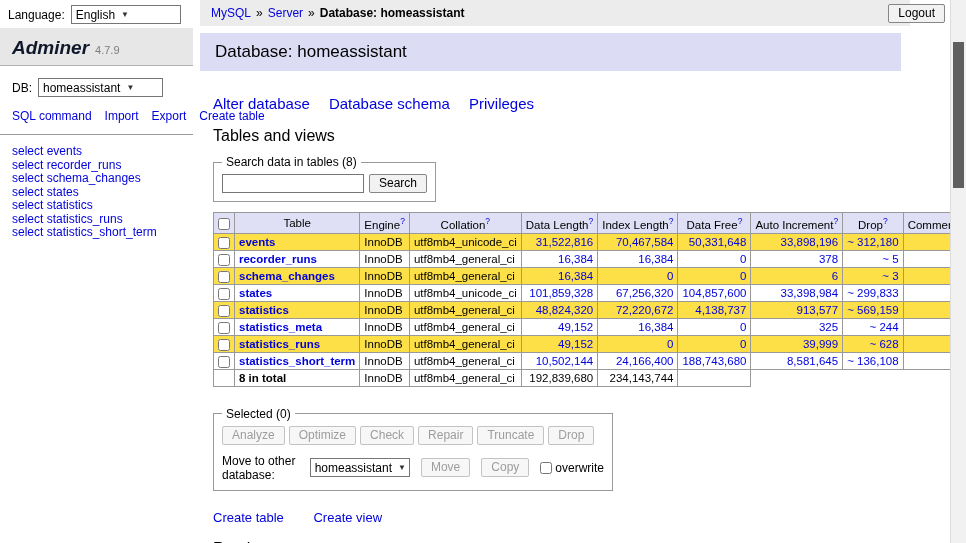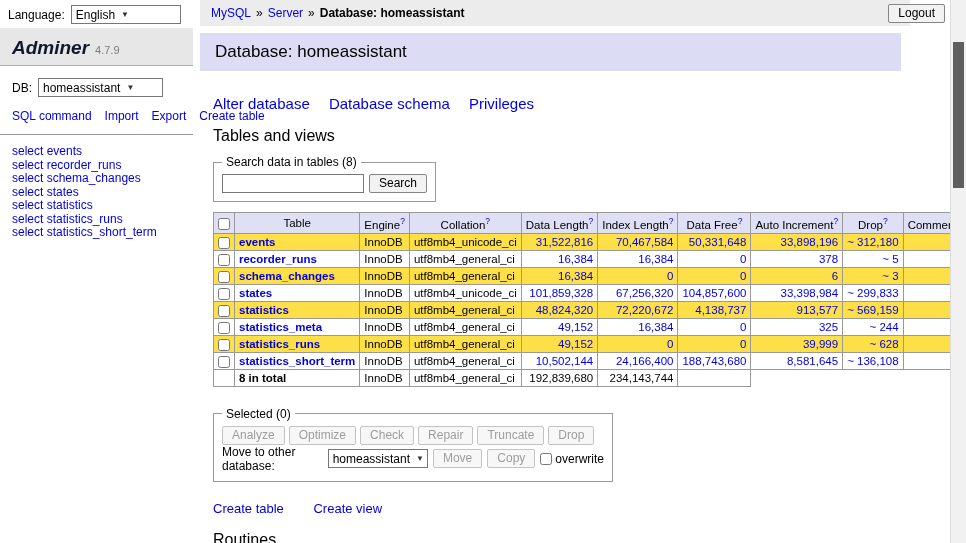--- a/index.html
+++ b/index.html
@@ -95,21 +95,21 @@
   .db .num { text-align: right; }
   .db tr.odd td { background: #fde047; }
   .db .total-label { font-weight: bold; }
   col.c-ck { width: 20px; } col.c-name { width: 122px; } col.c-eng { width: 46px; }
   col.c-coll { width: 100px; } col.c-dl { width: 72px; } col.c-il { width: 74px; }
   col.c-df { width: 66px; } col.c-ai { width: 80px; } col.c-rows { width: 58px; } col.c-com { width: 56px; }
 
   
   .selected-fs { margin-top: 20px; width: 400px; }
   .selected-fs .btn-row { display: flex; gap: 4px; }
-  .selected-fs .move-row { display: flex; align-items: center; gap: 5px; font-size: 12px; }
+  .selected-fs .move-row { display: flex; align-items: center; gap: 11px; margin-top: 9px; font-size: 12px; }
   .selected-fs .move-row .sel { width: 120px; }
   .ow-label { display: inline-flex; align-items: center; gap: 3px; font-size: 12px; }
 
   .footer-links { margin-top: 19px; font-size: 13px; }
   .footer-links a { margin-right: 26px; }
 </style>
 </head>
 <body>
 
 <div class="lang-row">

